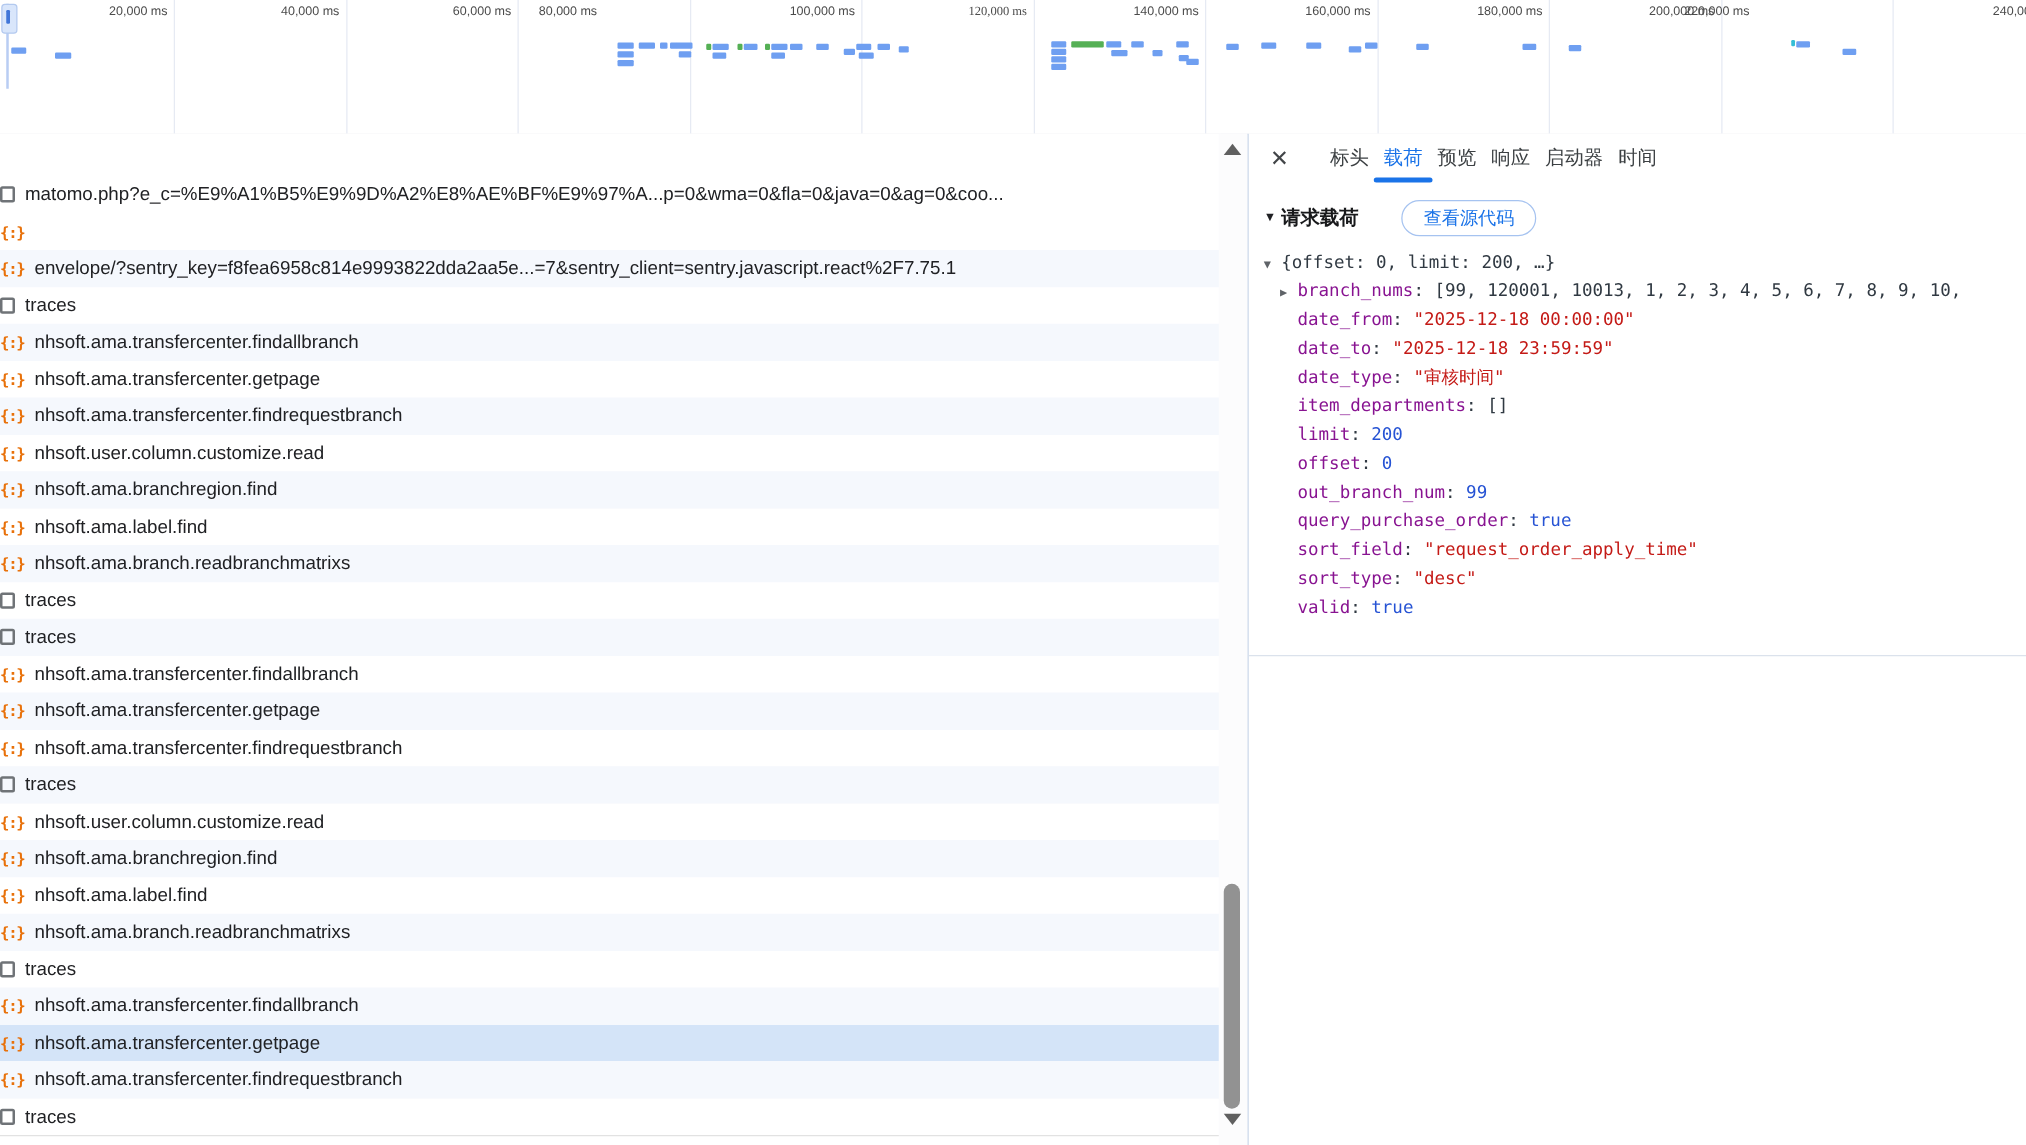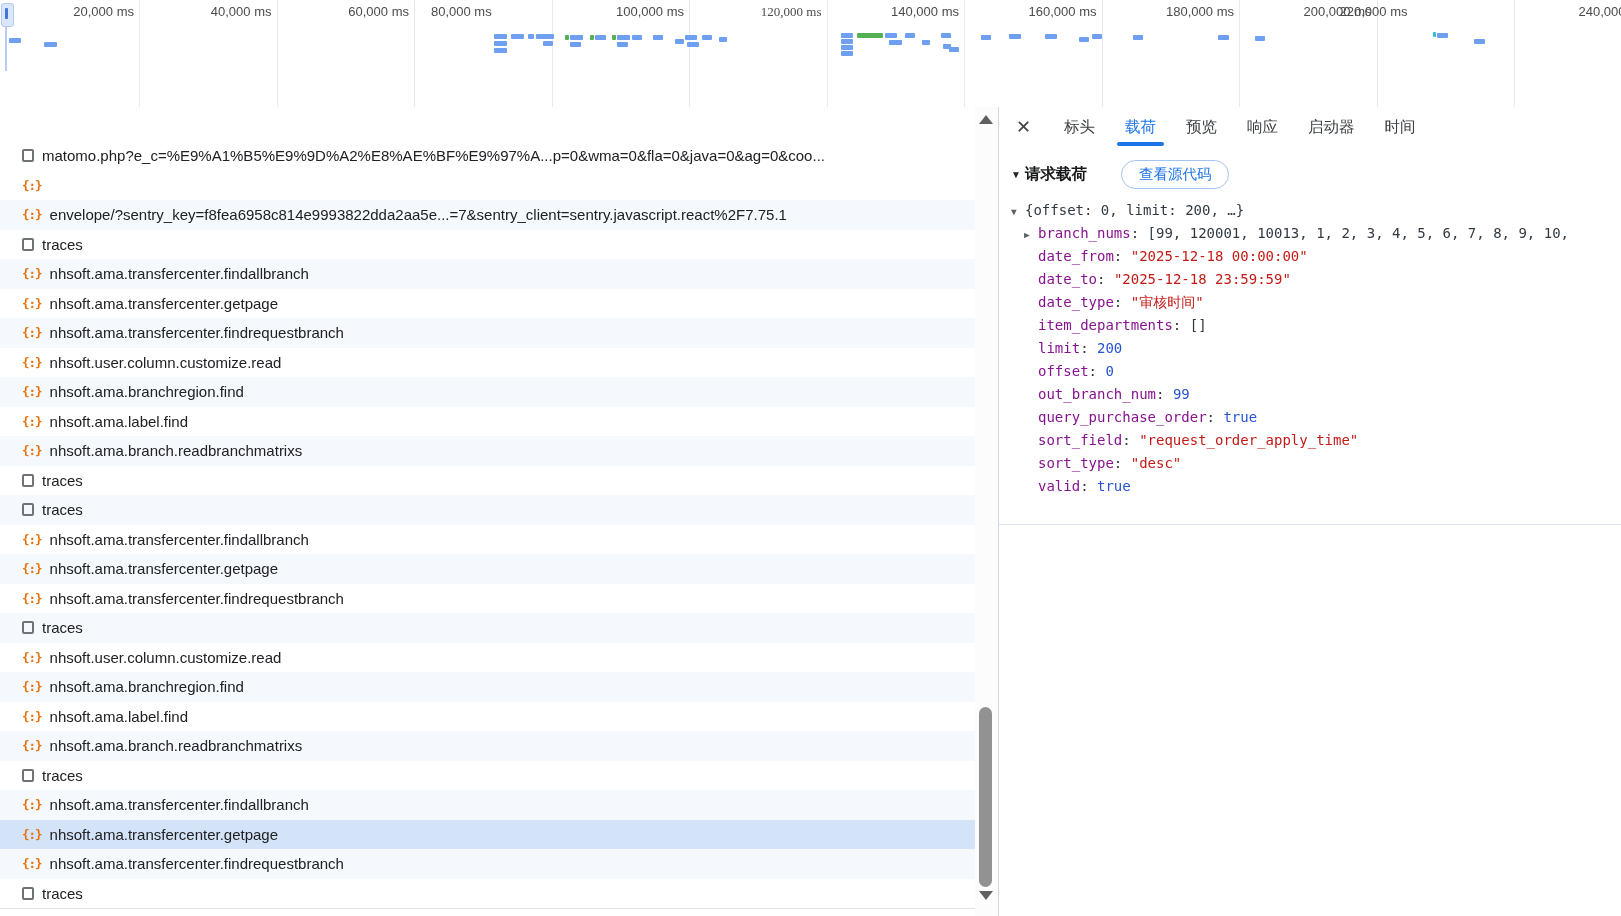--- a/index.html
+++ b/index.html
@@ -3,37 +3,37 @@
 <meta charset="utf-8">
 <style>
   html,body{margin:0;padding:0;background:#fff;}
   #app{position:relative;width:1621px;height:916px;overflow:hidden;
        font-family:"Liberation Sans","DejaVu Sans",sans-serif;color:#202124;background:#fff;}
 
   
   #overview{position:absolute;left:0;top:0;width:1621px;height:107px;background:#fff;
             border-bottom:1px solid #e3e6ec;overflow:hidden;}
   .ov-line{position:absolute;top:0;bottom:0;width:1px;background:#e6eaf3;}
-  .ov-label{position:absolute;top:4px;font-size:13px;color:#4b4b4b;white-space:nowrap;}
+  .ov-label{position:absolute;top:4px;font-size:10px;color:#4b4b4b;white-space:nowrap;}
   .ov-bar{position:absolute;height:4.5px;border-radius:1px;background:#6f9ff1;}
   .ov-bar.g{background:#55b055;}
   .ov-bar.t{background:#35bed6;}
   #ov-handle{position:absolute;left:1px;top:3px;width:11px;height:22px;background:#d9e6fb;
              border:1px solid #b3c9ef;border-radius:3px;}
   #ov-handle .grip{position:absolute;left:3px;top:4px;width:3px;height:11px;background:#4176d9;border-radius:1px;}
   #ov-vline{position:absolute;left:5px;top:3px;width:2px;height:68px;background:#b9cdf3;}
 
   
   #left-pane{position:absolute;left:0;top:107px;width:977px;height:809px;background:#fff;overflow:hidden;}
   #name-header{position:absolute;left:0;top:0;width:977px;height:34px;line-height:34px;
                background:#f1f3f4;border-bottom:1px solid #d0d3d9;font-size:15px;color:#28292b;
                padding-left:13px;box-sizing:border-box;}
   #rows{position:absolute;left:0;top:34px;width:977px;}
   .req-row{height:29.5px;line-height:29.5px;display:flex;align-items:center;
-           padding-left:22px;box-sizing:border-box;white-space:nowrap;overflow:hidden;
+           padding-left:0;box-sizing:border-box;white-space:nowrap;overflow:hidden;
            font-size:15px;color:#202124;background:#fff;}
   .req-row.stripe{background:#f5f8fd;}
   .req-row.selected{background:#d4e4f8;}
   .fetch-icon{color:#e8710a;font-family:"DejaVu Sans Mono",monospace;font-weight:bold;
               font-size:12.5px;margin-right:8px;letter-spacing:-1px;flex:0 0 auto;}
   .doc-icon{display:inline-block;width:12px;height:13px;border:2px solid #6f7377;border-radius:2px;
             margin-right:8px;box-sizing:border-box;flex:0 0 auto;}
   .req-label{overflow:hidden;text-overflow:clip;}
   #grid-bottom{position:absolute;left:0;top:801px;width:977px;height:1px;background:#e2e2e2;}
 
@@ -44,21 +44,21 @@
   #vscroll .arrow.up{top:8px;border-bottom:9px solid #606060;}
   #vscroll .arrow.down{top:784px;border-top:9px solid #606060;}
   #vscroll .thumb{position:absolute;left:4px;top:600px;width:13px;height:180px;background:#929292;border-radius:7px;}
 
   
   #right-pane{position:absolute;left:998px;top:107px;width:623px;height:809px;background:#fff;
               border-left:1px solid #ccd8ea;box-sizing:border-box;}
   #tabbar{position:absolute;left:0;top:0;width:100%;height:40px;}
   #close-btn{position:absolute;left:17px;top:0;height:40px;line-height:40px;font-size:18px;
              color:#424548;cursor:pointer;}
-  #tabs{position:absolute;left:59px;top:0;height:40px;display:flex;gap:18px;align-items:stretch;}
+  #tabs{position:absolute;left:59px;top:0;height:40px;display:flex;align-items:stretch;}
   .tab{position:relative;padding:0 6px;line-height:40px;font-size:15.5px;color:#3c4043;cursor:pointer;}
   .tab.active{color:#1a73e8;}
   .tab.active::after{content:"";position:absolute;left:-2px;right:-2px;bottom:1px;height:4px;
                      background:#1a73e8;border-radius:3px;}
 
   #payload-header{position:absolute;left:0;top:52px;height:30px;display:flex;align-items:center;}
   #payload-tri{margin-left:12px;font-size:10px;color:#202124;}
   #payload-title{margin-left:4px;font-size:15.5px;font-weight:bold;color:#18191b;}
   #view-source{margin-left:34px;height:29px;padding:0 17px;border:1px solid #a6c3f0;border-radius:15px;
                background:#fff;color:#1a73e8;font-size:14.5px;font-family:inherit;cursor:pointer;}

